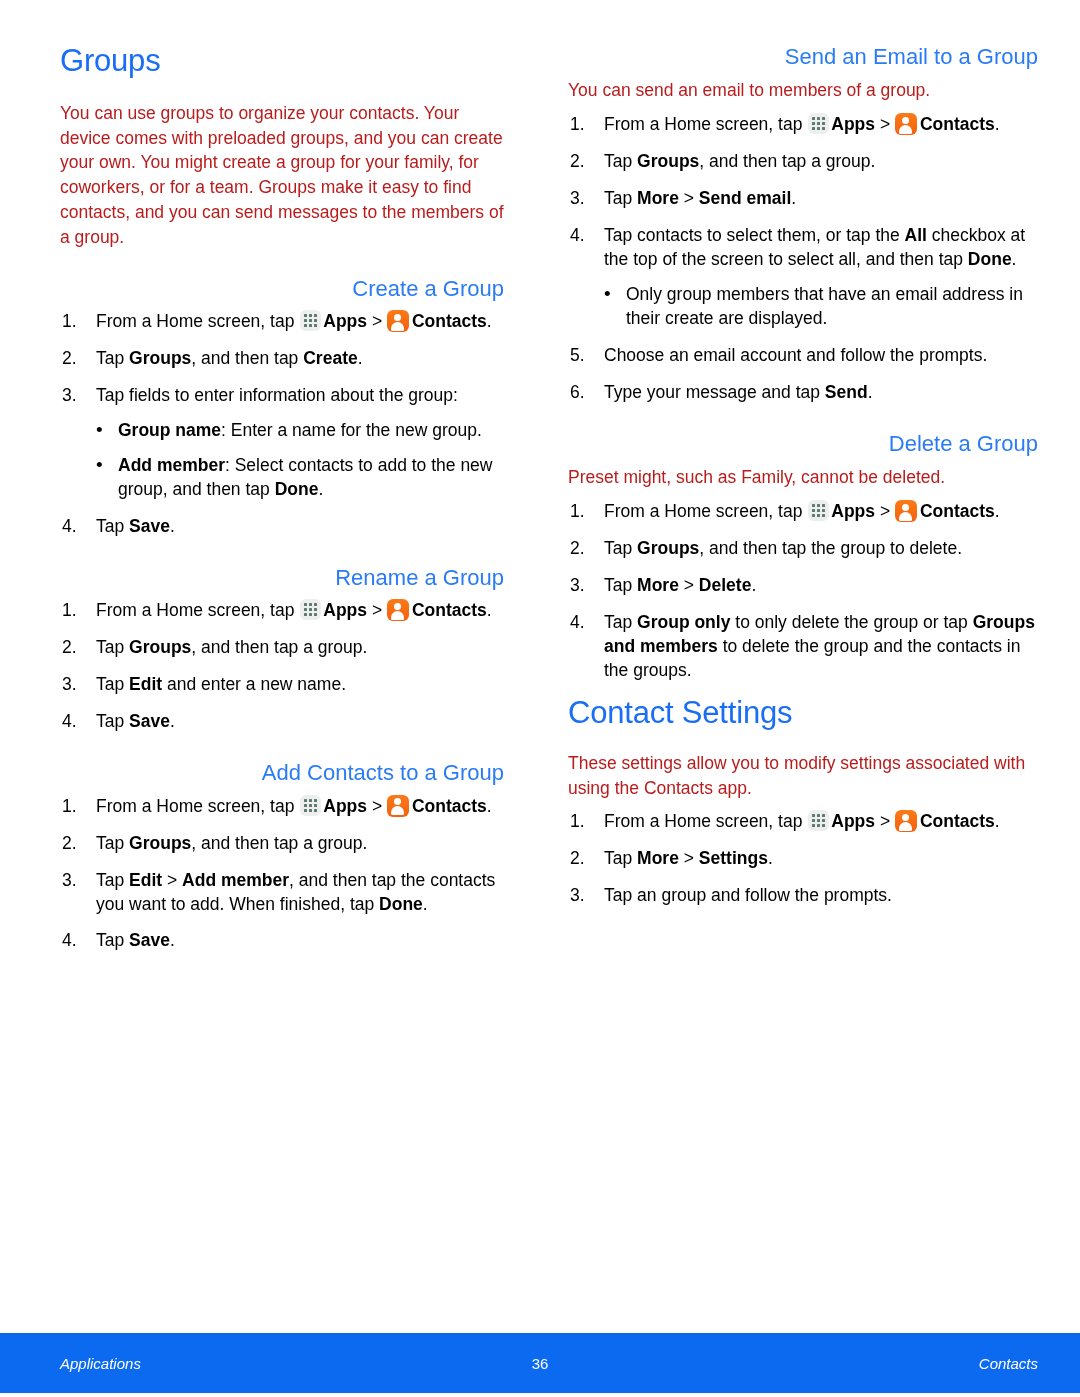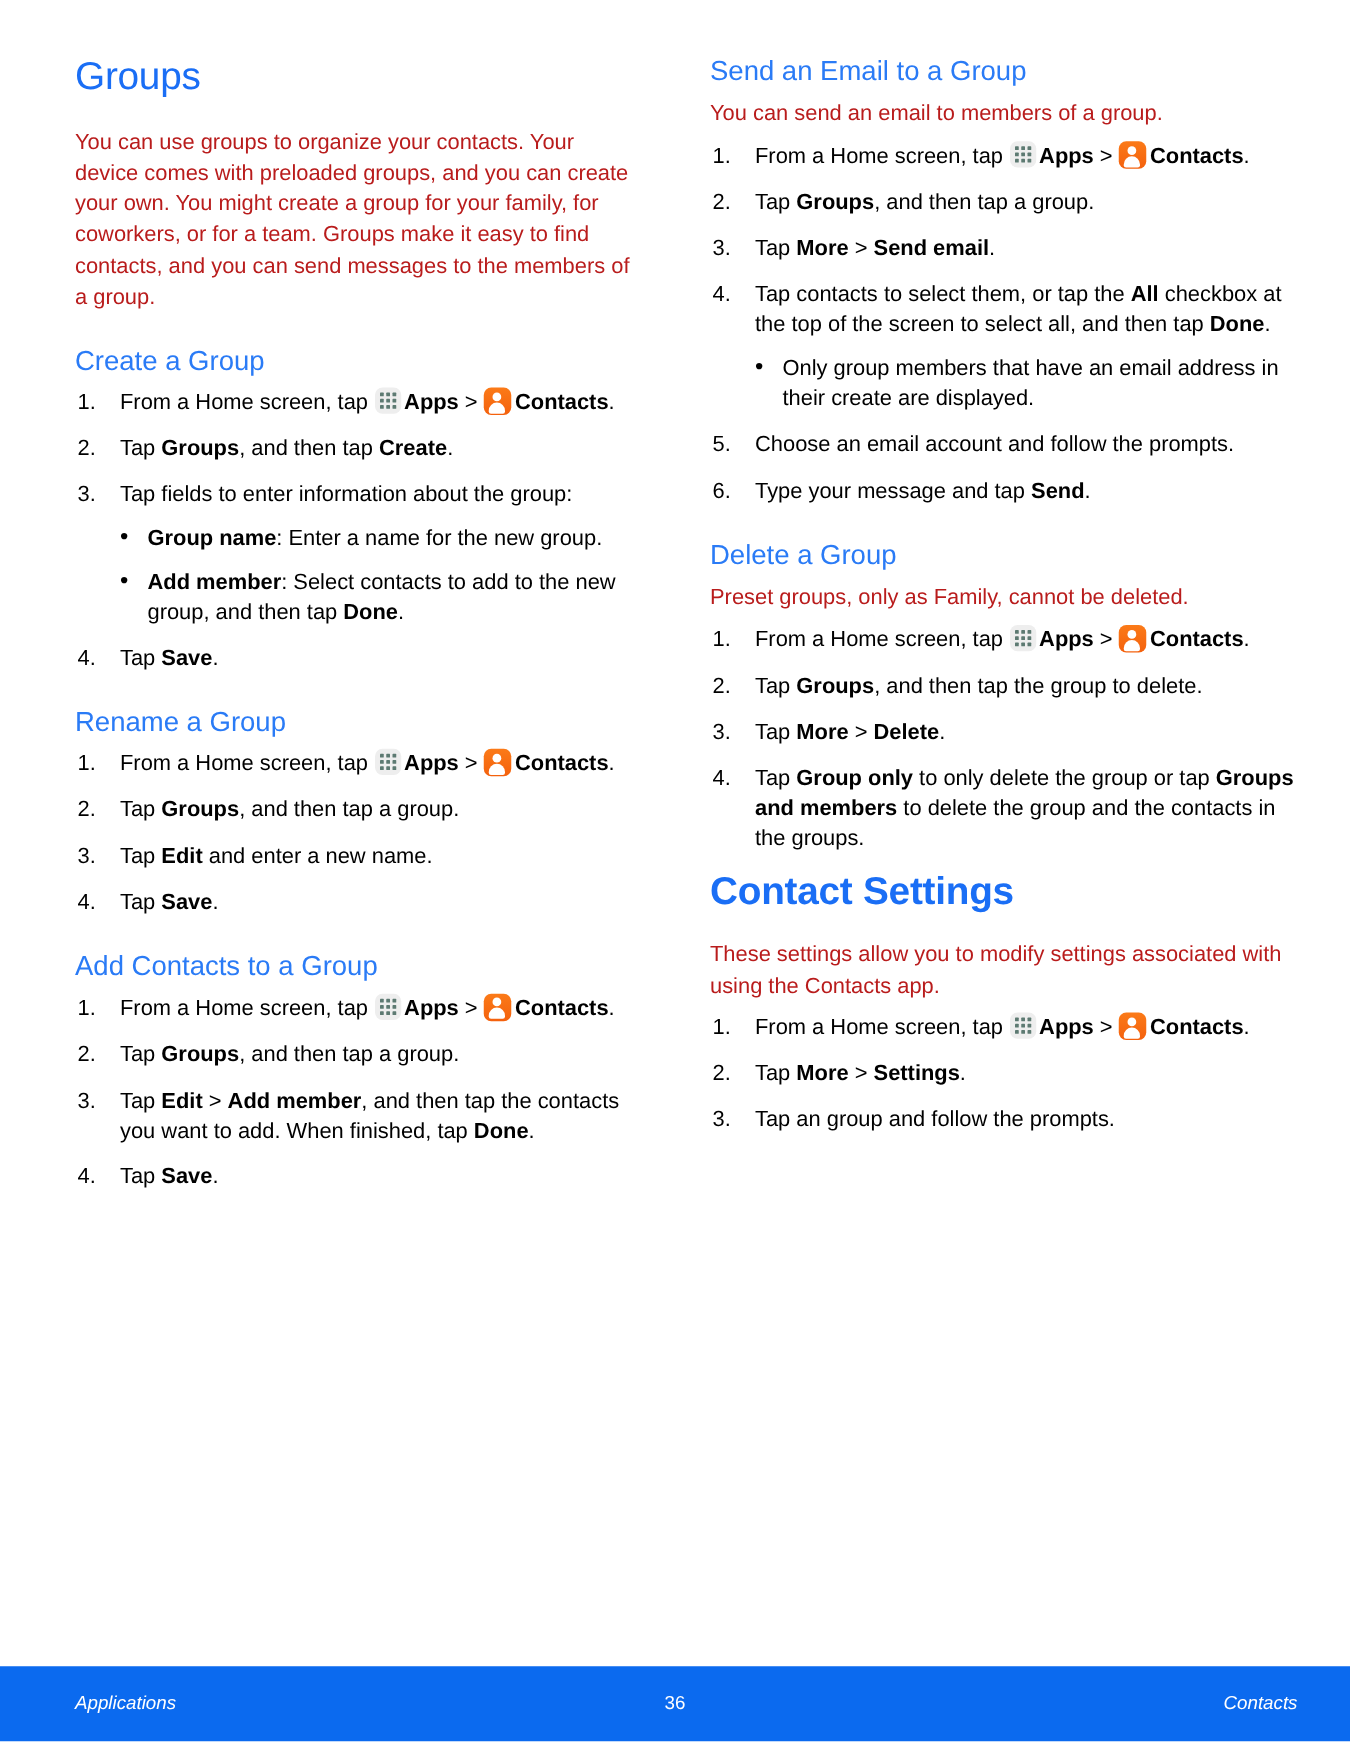--- a/index.html
+++ b/index.html
@@ -44,29 +44,29 @@
   h1.doc-title {
     font-size: 31px;
     font-weight: normal;
     color: #1a6ef5;
     margin: 0 0 22px 0;
     line-height: 1.12;
     letter-spacing: -0.2px;
   }
   h1.doc-title.second {
     margin-bottom: 20px;
-    font-weight: bold;
   }
 
   h2.sec-title {
     font-size: 22px;
     font-weight: normal;
     color: #2a7bf6;
     margin: 26px 0 8px 0;
     line-height: 1.2;
+    text-align: right;
   }
   h2.sec-title.first { margin-top: 0; }
 
   p.intro {
     font-size: 17.5px;
     line-height: 1.42;
     margin: 0 0 10px 0;
     color: #b91c1c;
   }
 
@@ -280,21 +280,21 @@
               </span></span><b>Apps</b> &gt; <span class="contacts-icon"><span class="head"></span><span class="body"></span></span><b>Contacts</b>.</li>
           <li>Tap <b>Groups</b>, and then tap a group.</li>
           <li>Tap <b>More</b> &gt; <b>Send email</b>.</li>
           <li>Tap contacts to select them, or tap the <b>All</b> checkbox at the top of the screen to select all, and then tap <b>Done</b>.<ul class="sublist">
               <li>Only group members that have an email address in their create are displayed.</li>
             </ul></li>
           <li>Choose an email account and follow the prompts.</li>
           <li>Type your message and tap <b>Send</b>.</li>
         </ol>
         <h2 class="sec-title">Delete a Group</h2>
-        <p class="intro">Preset groups, only as Family, cannot be deleted.</p>
+        <p class="intro">Preset might, such as Family, cannot be deleted.</p>
         <ol class="steps">
           <li>From a Home screen, tap <span class="apps-icon"><span class="grid">
                 <i></i>
                 <i></i>
                 <i></i>
                 <i></i>
                 <i></i>
                 <i></i>
                 <i></i>
                 <i></i>

